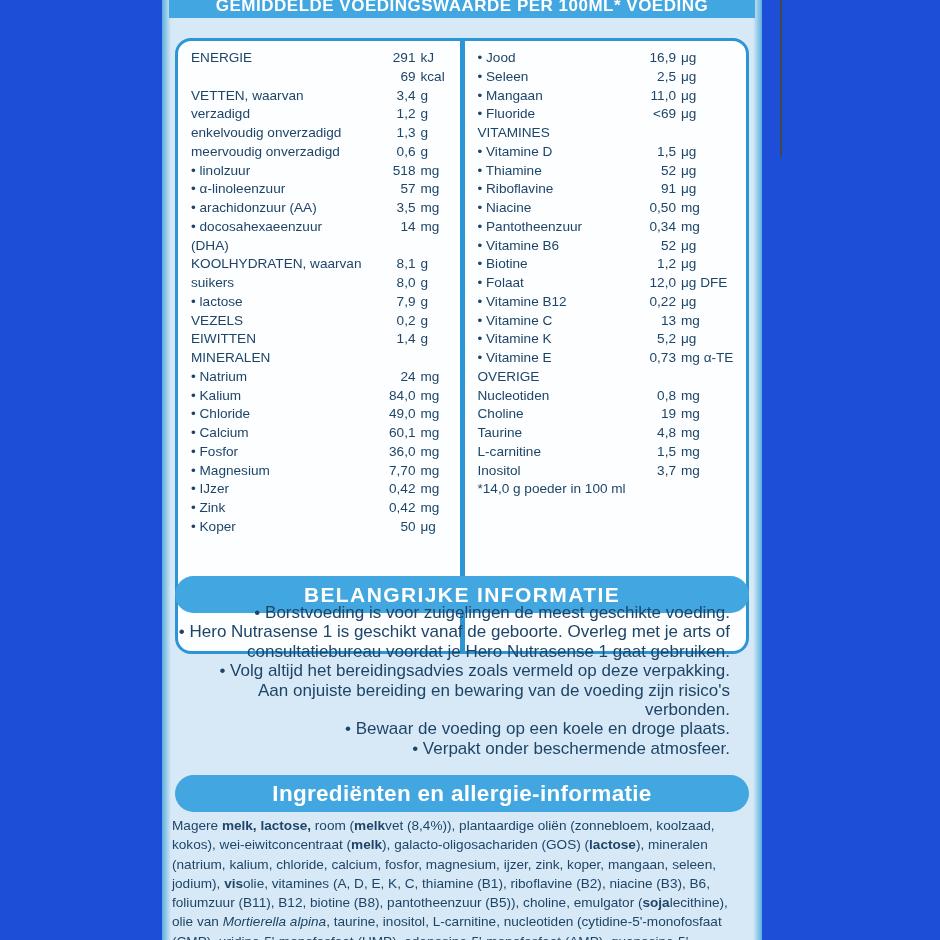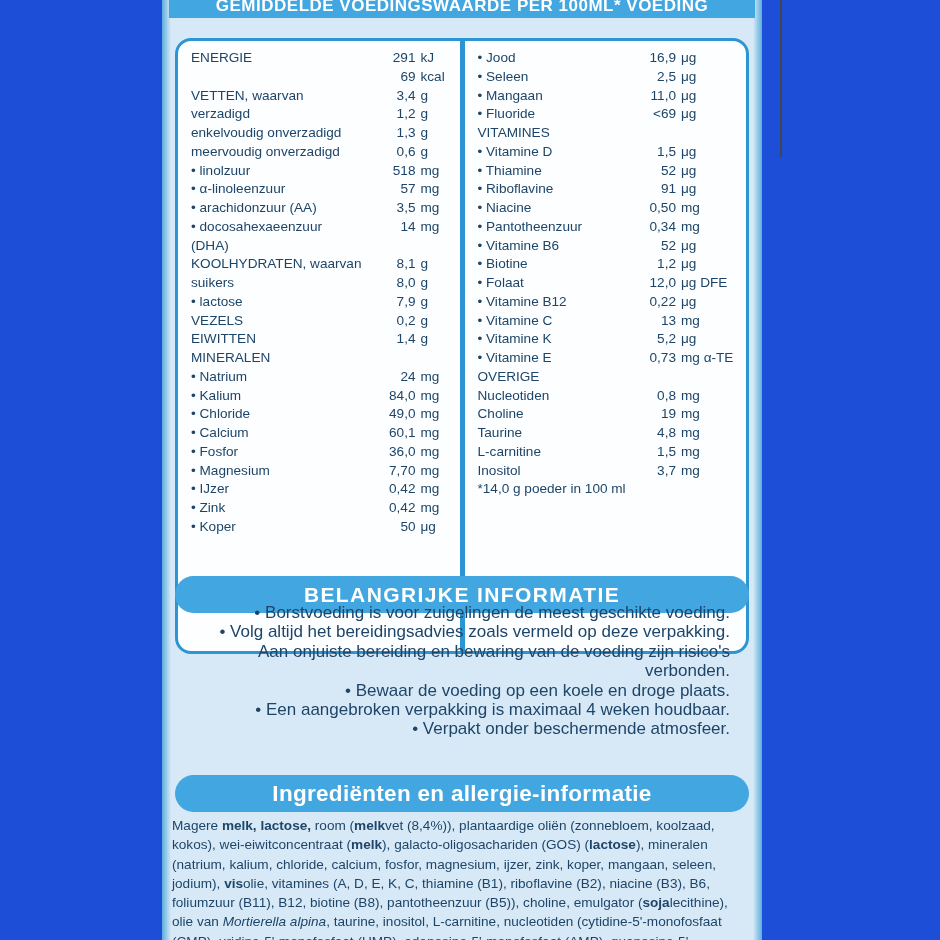--- a/index.html
+++ b/index.html
@@ -318,24 +318,25 @@
           </div>
         </div>
     </div>
 
     <div class="pill important">
       <span>BELANGRIJKE INFORMATIE</span>
     </div>
 
     <ul class="bullets" id="bullets">
         <li>Borstvoeding is voor zuigelingen de meest geschikte voeding.</li>
+        <li>Hero Nutrasense 1 is geschikt vanaf de geboorte. Overleg met je arts of
+consultatiebureau voordat je Hero Nutrasense 1 gaat gebruiken.</li>
         <li>Volg altijd het bereidingsadvies zoals vermeld op deze verpakking.
 Aan onjuiste bereiding en bewaring van de voeding zijn risico's verbonden.</li>
         <li>Bewaar de voeding op een koele en droge plaats.</li>
-        <li>Een aangebroken verpakking is maximaal 4 weken houdbaar.</li>
         <li>Verpakt onder beschermende atmosfeer.</li>
       </ul>
 
     <div class="pill ingr">
       <span>Ingrediënten en allergie-informatie</span>
     </div>
 
     <p class="ingredients" id="ingredients"><span>Magere </span><span class="b">melk, lactose,</span><span> room (</span><span class="b">melk</span><span>vet (8,4%)), plantaardige oliën (zonnebloem, koolzaad, kokos), wei-eiwitconcentraat (</span><span class="b">melk</span><span>), galacto-oligosachariden (GOS) (</span><span class="b">lactose</span><span>), mineralen (natrium, kalium, chloride, calcium, fosfor, magnesium, ijzer, zink, koper, mangaan, seleen, jodium), </span><span class="b">vis</span><span>olie, vitamines (A, D, E, K, C, thiamine (B1), riboflavine (B2), niacine (B3), B6, foliumzuur (B11), B12, biotine (B8), pantotheenzuur (B5)), choline, emulgator (</span><span class="b">soja</span><span>lecithine), olie van </span><span class="i">Mortierella alpina</span><span>, taurine, inositol, L-carnitine, nucleotiden (cytidine-5'-monofosfaat (CMP), uridine-5'-monofosfaat (UMP), adenosine-5'-monofosfaat (AMP), guanosine-5'-monofosfaat (GMP), inosine-5'-monofosfaat (IMP)).</span></p>
   </div>
 

